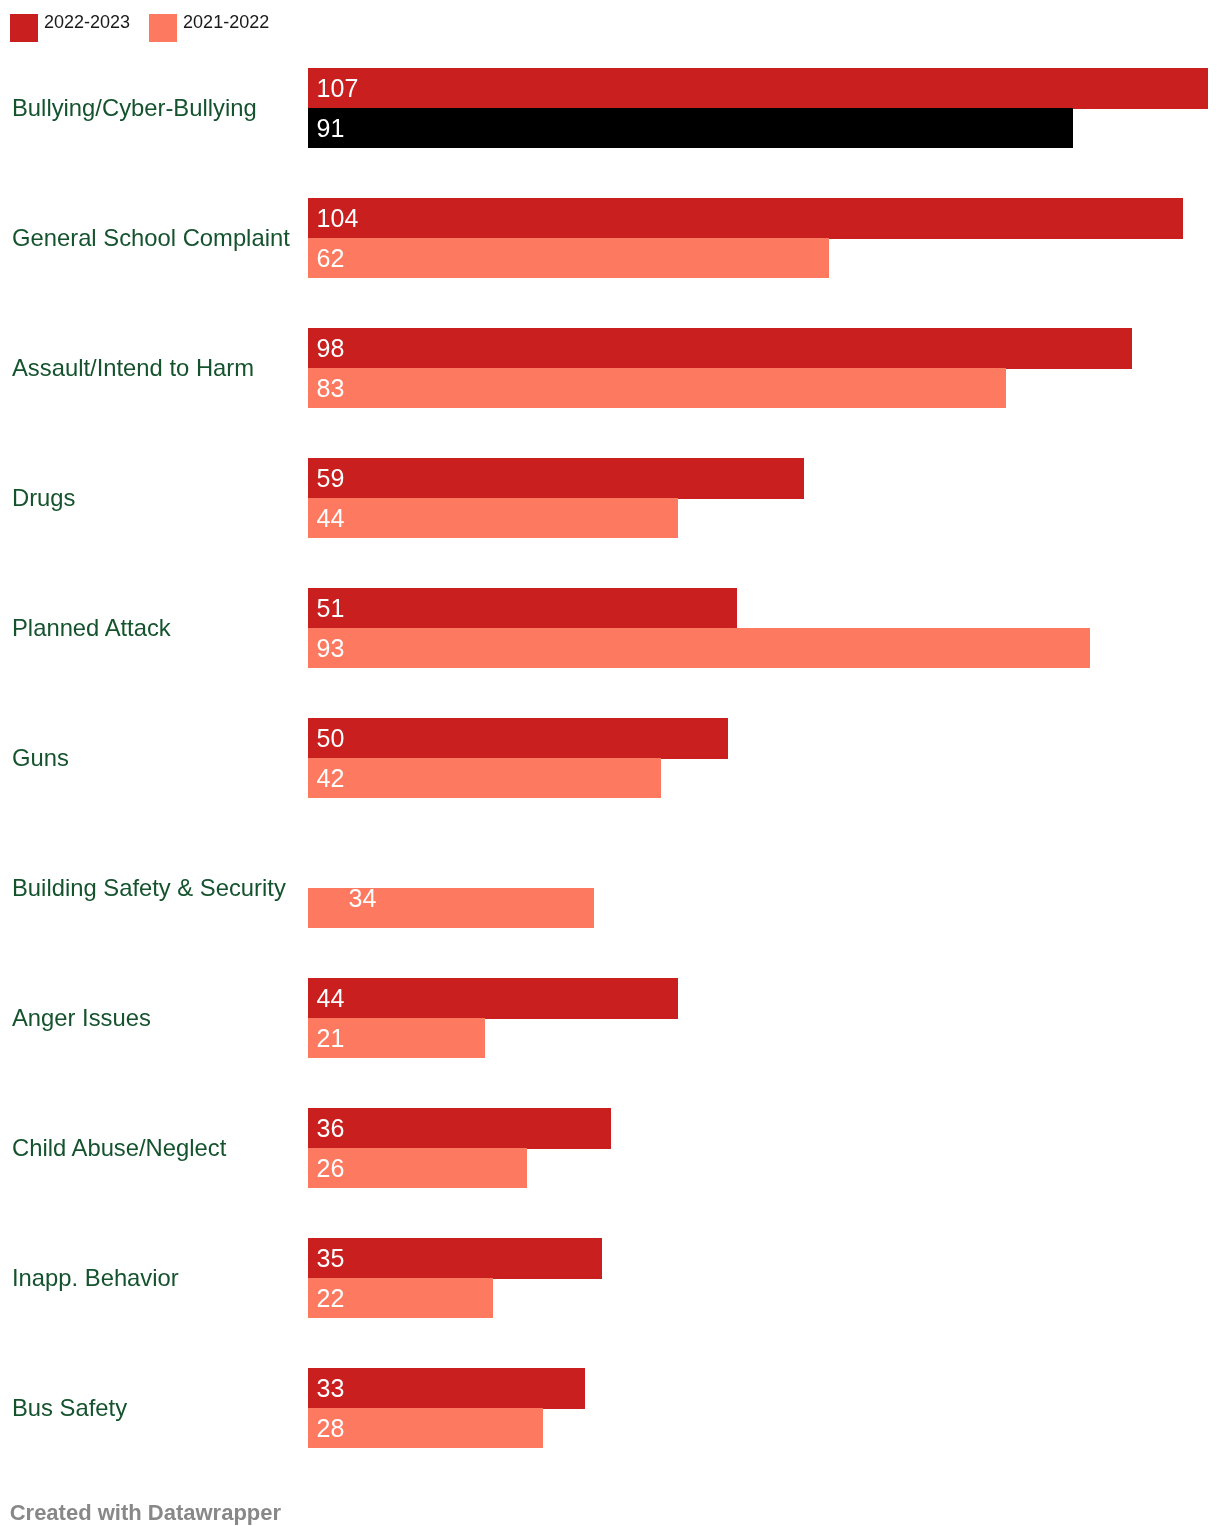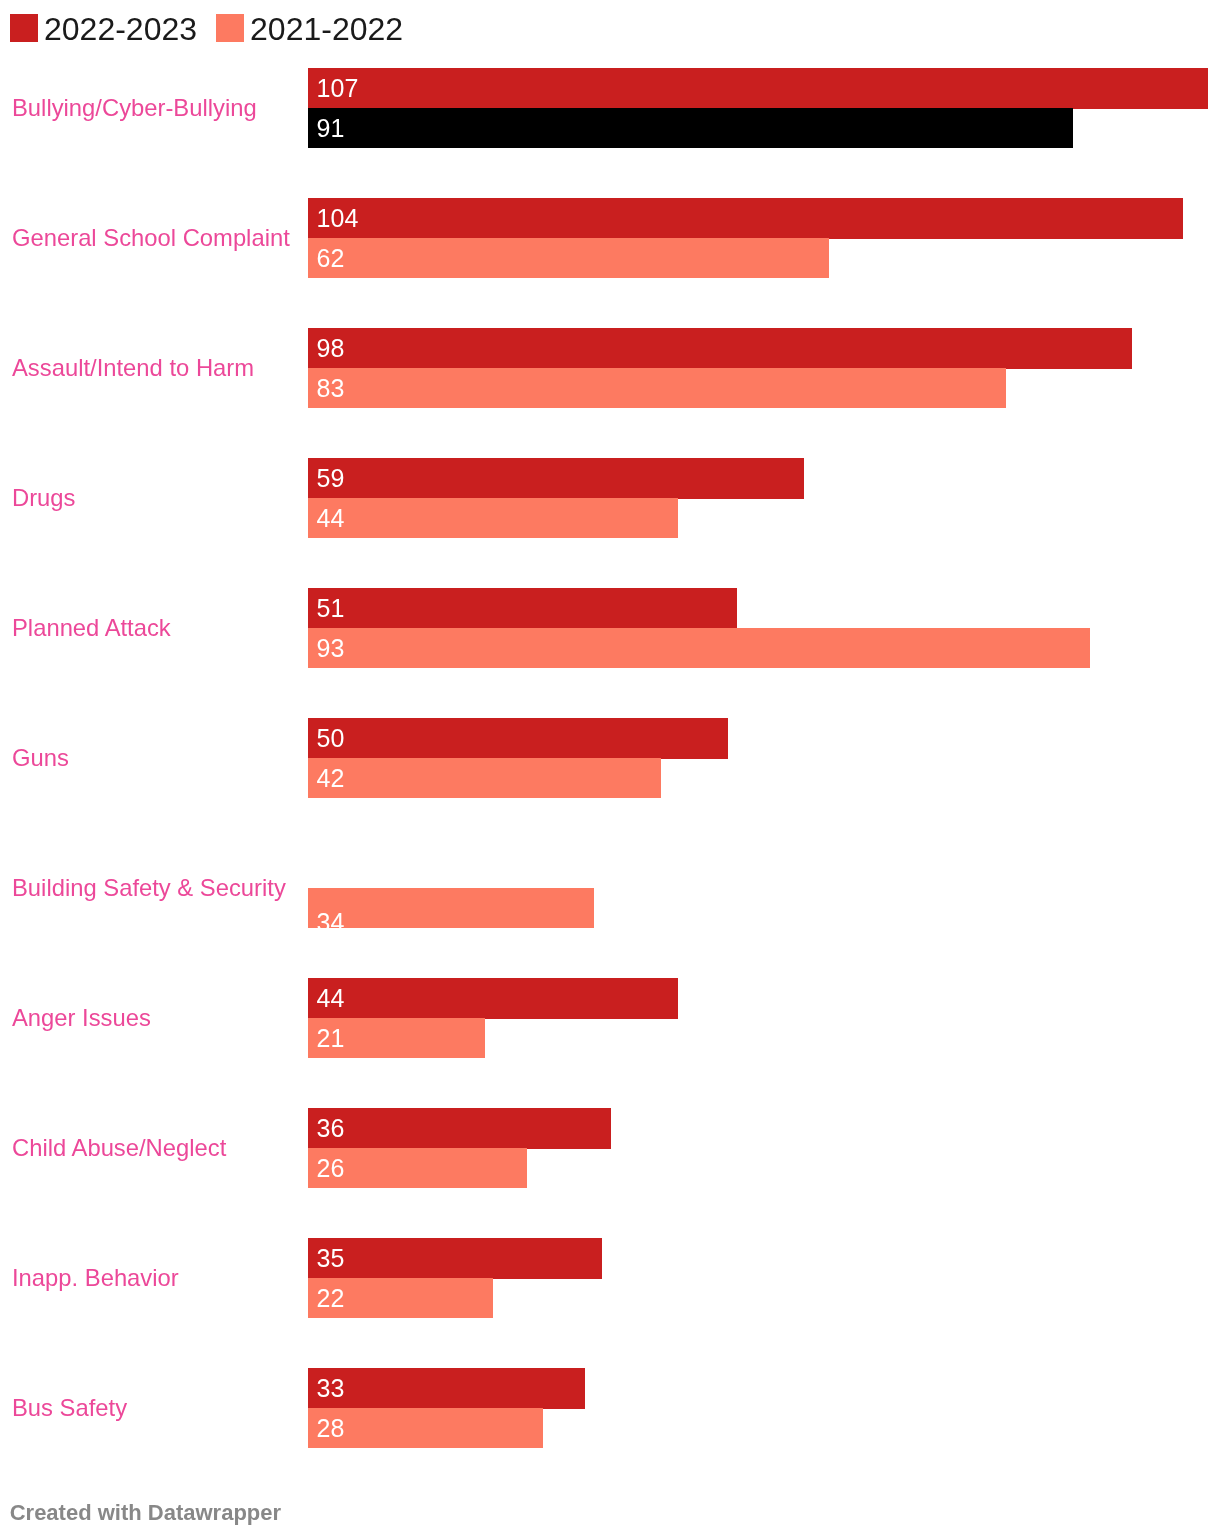--- a/index.html
+++ b/index.html
@@ -8,26 +8,26 @@
     width:1220px;height:1526px;background:#ffffff;
     font-family:"Liberation Sans",sans-serif;
     -webkit-font-smoothing:antialiased;
   }
   #chart{position:relative;width:1220px;height:1526px;overflow:hidden;}
 
   
   .legend{position:absolute;left:10px;top:13.9px;height:28px;display:flex;align-items:center;}
   .legend-item{display:flex;align-items:flex-start;height:28px;}
   .legend-swatch{width:28px;height:28px;flex:0 0 28px;}
-  .legend-label{font-size:32px;color:#1a1a1a;line-height:1;margin-left:6px;margin-top:-0.55px;white-space:nowrap;}
+  .legend-label{font-size:18px;color:#1a1a1a;line-height:1;margin-left:6px;margin-top:-0.55px;white-space:nowrap;}
   .legend-gap{width:19px;flex:0 0 19px;}
 
   
   .row{position:absolute;left:0;width:1220px;}
-  .cat-label{position:absolute;left:12px;font-size:23.8px;color:#ec4899;white-space:nowrap;line-height:1;top:50%;transform:translateY(calc(-50% + 0.2px));}
+  .cat-label{position:absolute;left:12px;font-size:23.8px;color:#14532d;white-space:nowrap;line-height:1;top:50%;transform:translateY(calc(-50% + 0.2px));}
   .bar{position:absolute;}
   .bar-value{position:absolute;left:8.6px;transform:translateY(-50%);
     font-size:25px;color:#ffffff;line-height:1;white-space:nowrap;}
 
   
   .footer{position:absolute;left:9.7px;top:1502px;font-size:22px;color:#888888;line-height:1;font-weight:bold;}
 </style>
 </head>
 <body>
 
@@ -94,21 +94,21 @@
   <div class="bar" style="left: 308px; top: 0px; height: 41px; width: 420.45px; background: rgb(201, 31, 31);">
     <div class="bar-value" style="top: 19.75px;">50</div>
   </div>
         <div class="bar" style="left: 308px; top: 40px; height: 40px; width: 353.178px; background: rgb(253, 122, 97);">
     <div class="bar-value" style="top: 19.75px;">42</div>
   </div>
       </div>
       <div class="row" style="top: 848.14px; height: 80px;">
     <div class="cat-label">Building Safety &amp; Security</div>
         <div class="bar" style="left: 308px; top: 40px; height: 40px; width: 285.906px; background: rgb(253, 122, 97);">
-    <div class="bar-value" style="top: 34px;">34</div>
+    <div class="bar-value" style="top: 10px; margin-left: 32px;">34</div>
   </div>
       </div>
       <div class="row" style="top: 978.18px; height: 80px;">
     <div class="cat-label">Anger Issues</div>
   <div class="bar" style="left: 308px; top: 0px; height: 41px; width: 369.996px; background: rgb(201, 31, 31);">
     <div class="bar-value" style="top: 19.75px;">44</div>
   </div>
         <div class="bar" style="left: 308px; top: 40px; height: 40px; width: 176.589px; background: rgb(253, 122, 97);">
     <div class="bar-value" style="top: 19.75px;">21</div>
   </div>

